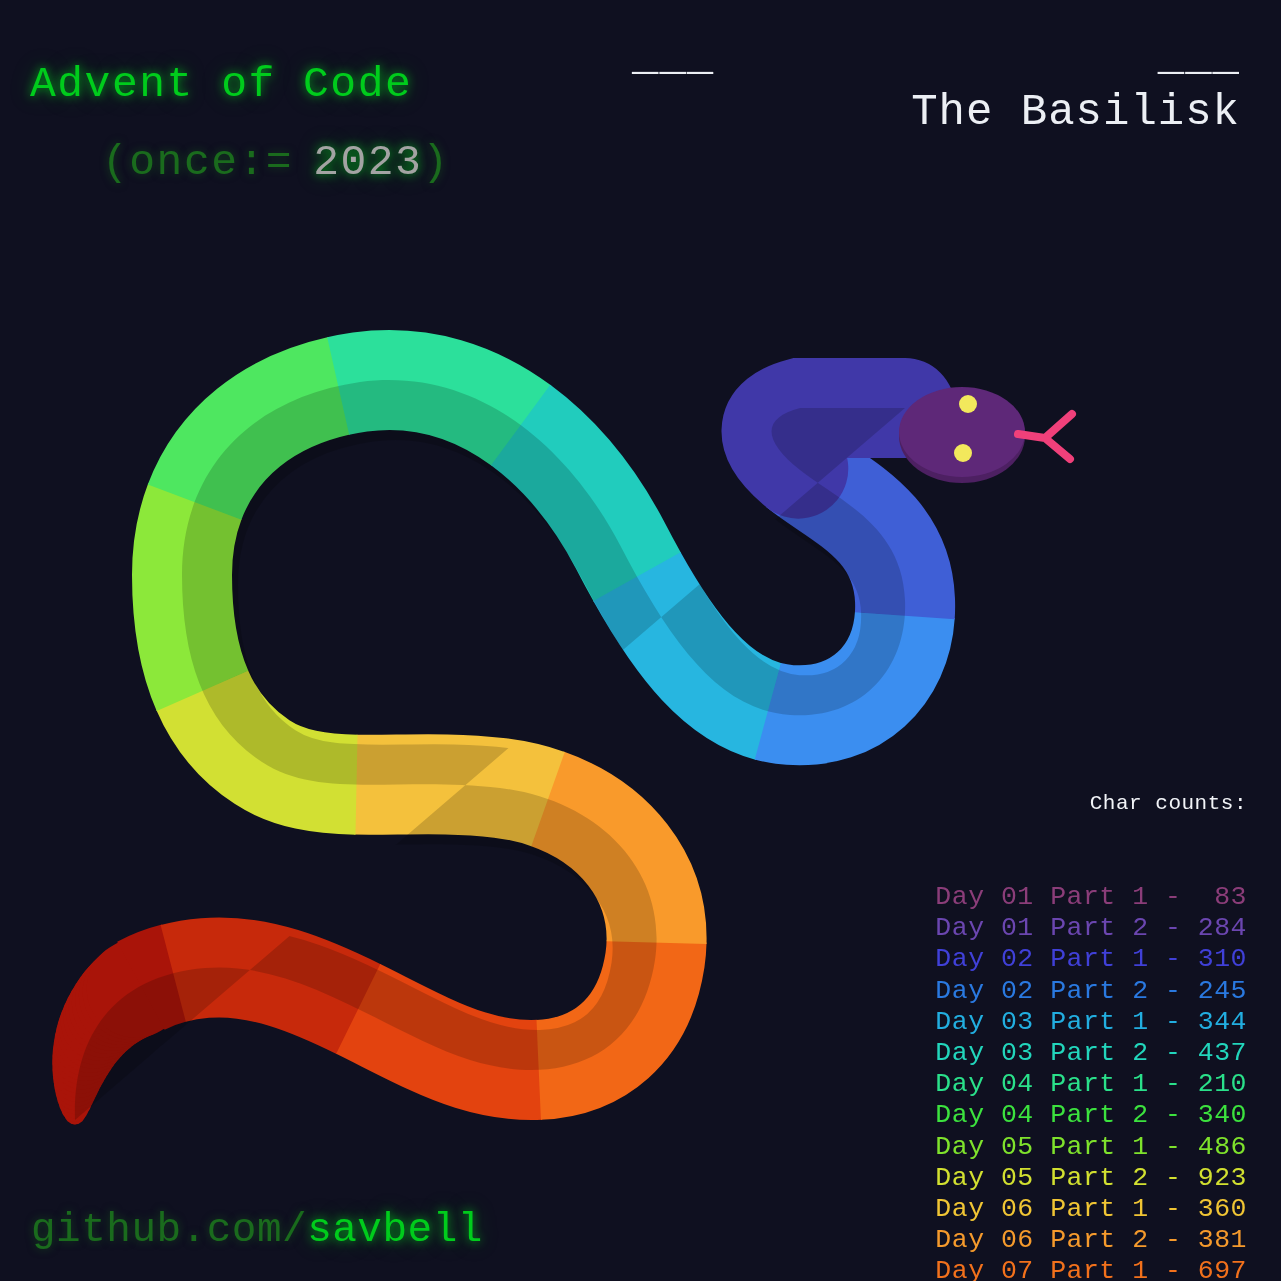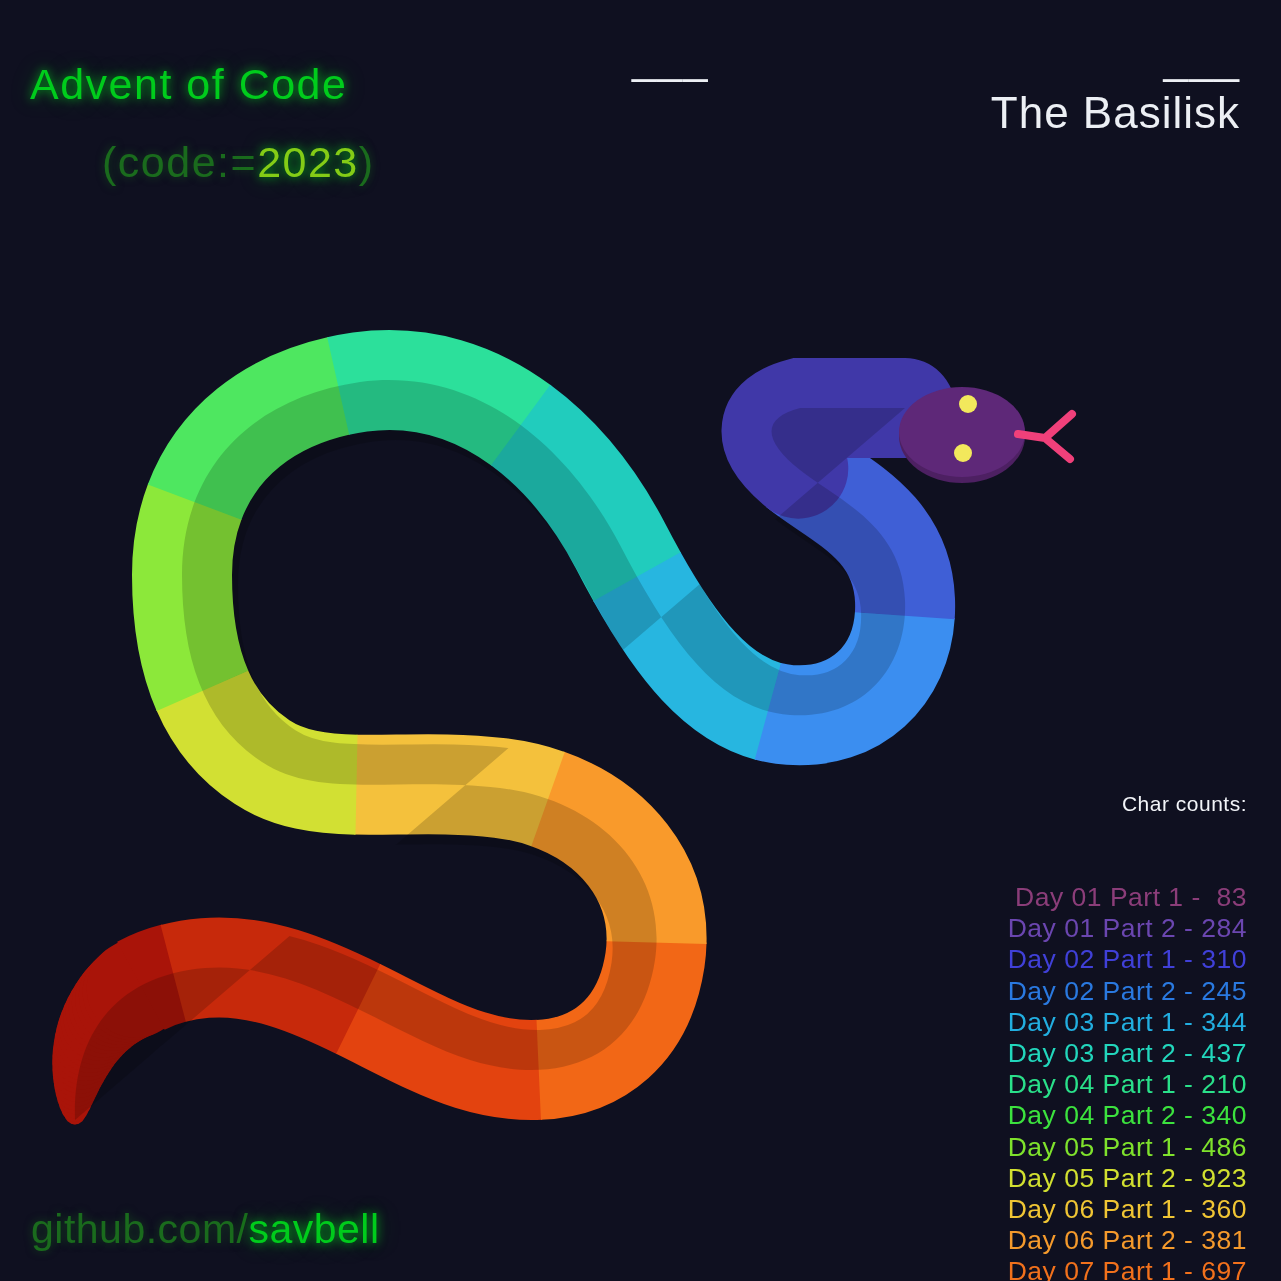--- a/index.html
+++ b/index.html
@@ -6,21 +6,21 @@
     margin: 0;
     padding: 0;
     background: #0f1020;
   }
   #page {
     position: relative;
     width: 1281px;
     height: 1281px;
     background: #0f1020;
     overflow: hidden;
-    font-family: Liberation Sans, sans-serif;
+    font-family: Liberation Mono, monospace;
   }
 
   
   #aoc-logo {
     position: absolute;
     left: 30px;
     top: 28px;
     line-height: 1.05;
     white-space: pre;
   }
@@ -119,21 +119,21 @@
     white-space: pre;
   }
 </style>
 </head>
 <body style="background: rgb(15, 16, 32);">
 
 <div id="page" style="background: rgb(15, 16, 32);">
 
   <div id="aoc-logo">
     <div id="aoc-title-line" style="color: rgb(0, 204, 28);">Advent of Code</div>
-    <div id="aoc-year-line"><span class="dim-green" style="color: rgb(26, 107, 29);">(code:=</span><span class="bright-green" style="color: #84cc16;">2023</span><span class="dim-green" style="color: rgb(26, 107, 29);">)</span></div>
+    <div id="aoc-year-line"><span class="dim-green" style="color: rgb(26, 107, 29);">(once:=</span><span class="bright-green" style="color: #a3a3a3; margin-left: 20px;">2023</span><span class="dim-green" style="color: rgb(26, 107, 29);">)</span></div>
   </div>
 
   <div id="day-title" style="color: rgb(236, 239, 244);">
     <div id="day-title-row">
       <span class="dash-group">___</span>
       <span class="dash-group">___</span>
     </div>
     <div id="day-title-sub">The Basilisk</div>
   </div>
 

